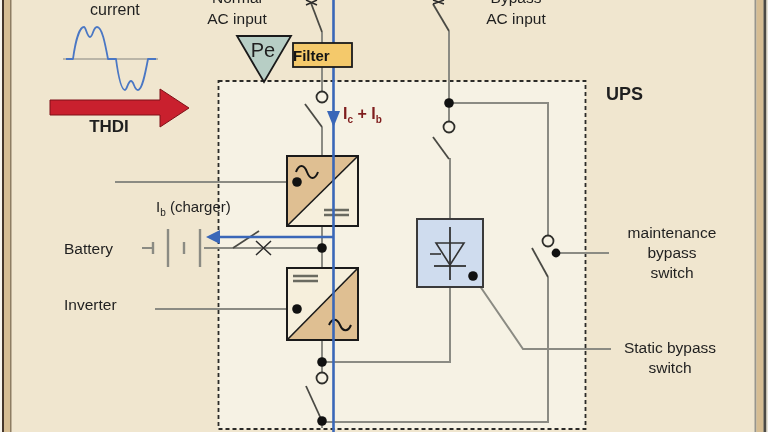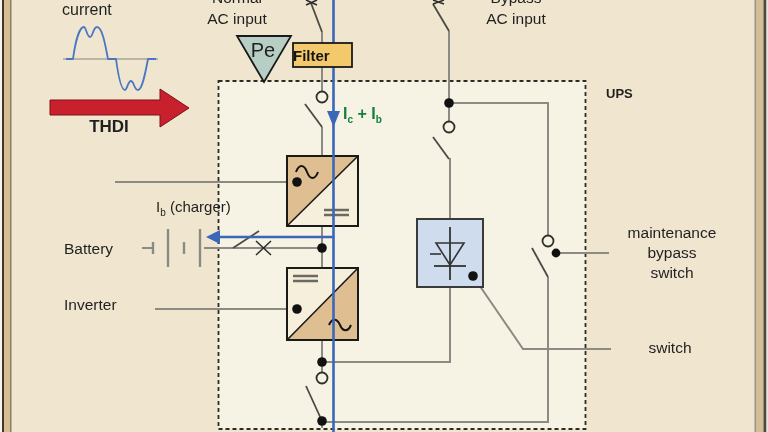--- a/index.html
+++ b/index.html
@@ -13,21 +13,21 @@
   #schematic{position:absolute;left:0;top:0;}
   .lbl{
     position:absolute;
     color:#1f1f1f;
     font-size:15.5px;
     line-height:20px;
     white-space:nowrap;
   }
   .center{text-align:center;white-space:normal;}
   .bold{font-weight:700;}
-  .blue{color:#15803d;font-weight:600;}
+  .blue{color:#7f1d1d;font-weight:600;}
   sub{font-size:10px;line-height:0;}
 </style>
 </head>
 <body>
 
 <div id="stage">
 
   <svg id="schematic" width="768" height="432" viewBox="0 0 768 432">
 
     <g>
@@ -141,52 +141,53 @@
       <path d="M333.5,0 V432" stroke="#3a67b8" stroke-width="2.6" fill="none"></path>
       <polygon points="327,111 340,111 333.5,127" fill="#3a67b8"></polygon>
       <path d="M333,237 H219" stroke="#3a67b8" stroke-width="2.4" fill="none"></path>
       <polygon points="220,230 220,244 206,237" fill="#3a67b8"></polygon>
     </g>
 
     <rect x="293" y="43" width="59" height="24" fill="#f4c96b" stroke="#1a1a1a" stroke-width="1.8"></rect>
     <polygon points="237,36 291,36 264,82" fill="#b7cec5" stroke="#1a1a1a" stroke-width="1.8"></polygon>
   </svg>
 
-  <div class="lbl" style="left:62px;top:0px;font-size:16px;text-align:center;">current</div>
+  <div class="lbl" style="left:90px;top:0px;font-size:16px;text-align:center;">current</div>
 
   <div class="lbl center" style="left:195px;top:-13px;width:84px;line-height:21px;">
     <div>Normal</div>
     <div>AC input</div>
   </div>
 
   <div class="lbl center" style="left:468px;top:-13px;width:96px;line-height:21px;">
     <div>Bypass</div>
     <div>AC input</div>
   </div>
 
   <div class="lbl center bold" style="left:79px;top:117px;width:60px;font-size:17px;">THDI</div>
 
   <div class="lbl center" style="left:244px;top:40px;width:38px;font-size:20px;font-weight:400;">Pe</div>
 
   <div class="lbl center bold" style="left:293px;top:46px;width:36px;font-size:15px;color:#151515;">Filter</div>
 
-  <div class="lbl bold" style="left:606px;top:84px;font-size:13px;">UPS</div>
+  <div class="lbl bold" style="left:606px;top:84px;font-size:18px;">UPS</div>
 
   <div class="lbl blue" style="left:343px;top:104px;font-size:16px;"><span>I</span><sub>c</sub><span> + </span><span>I</span><sub>b</sub></div>
 
 
   <div class="lbl" style="left:156px;top:197px;font-size:15px;"><span>I</span><sub>b</sub><span> (charger)</span></div>
 
   <div class="lbl" style="left:64px;top:239px;text-align:right;">Battery</div>
 
   <div class="lbl" style="left:64px;top:295px;">Inverter</div>
 
   <div class="lbl center" style="left:606px;top:223px;width:132px;">
     <div>maintenance</div>
     <div>bypass</div>
     <div>switch</div>
   </div>
 
   <div class="lbl center" style="left:602px;top:338px;width:136px;">
+    <div>Static bypass</div>
     <div>switch</div>
   </div>
 
 </div>
 
 </body></html>

